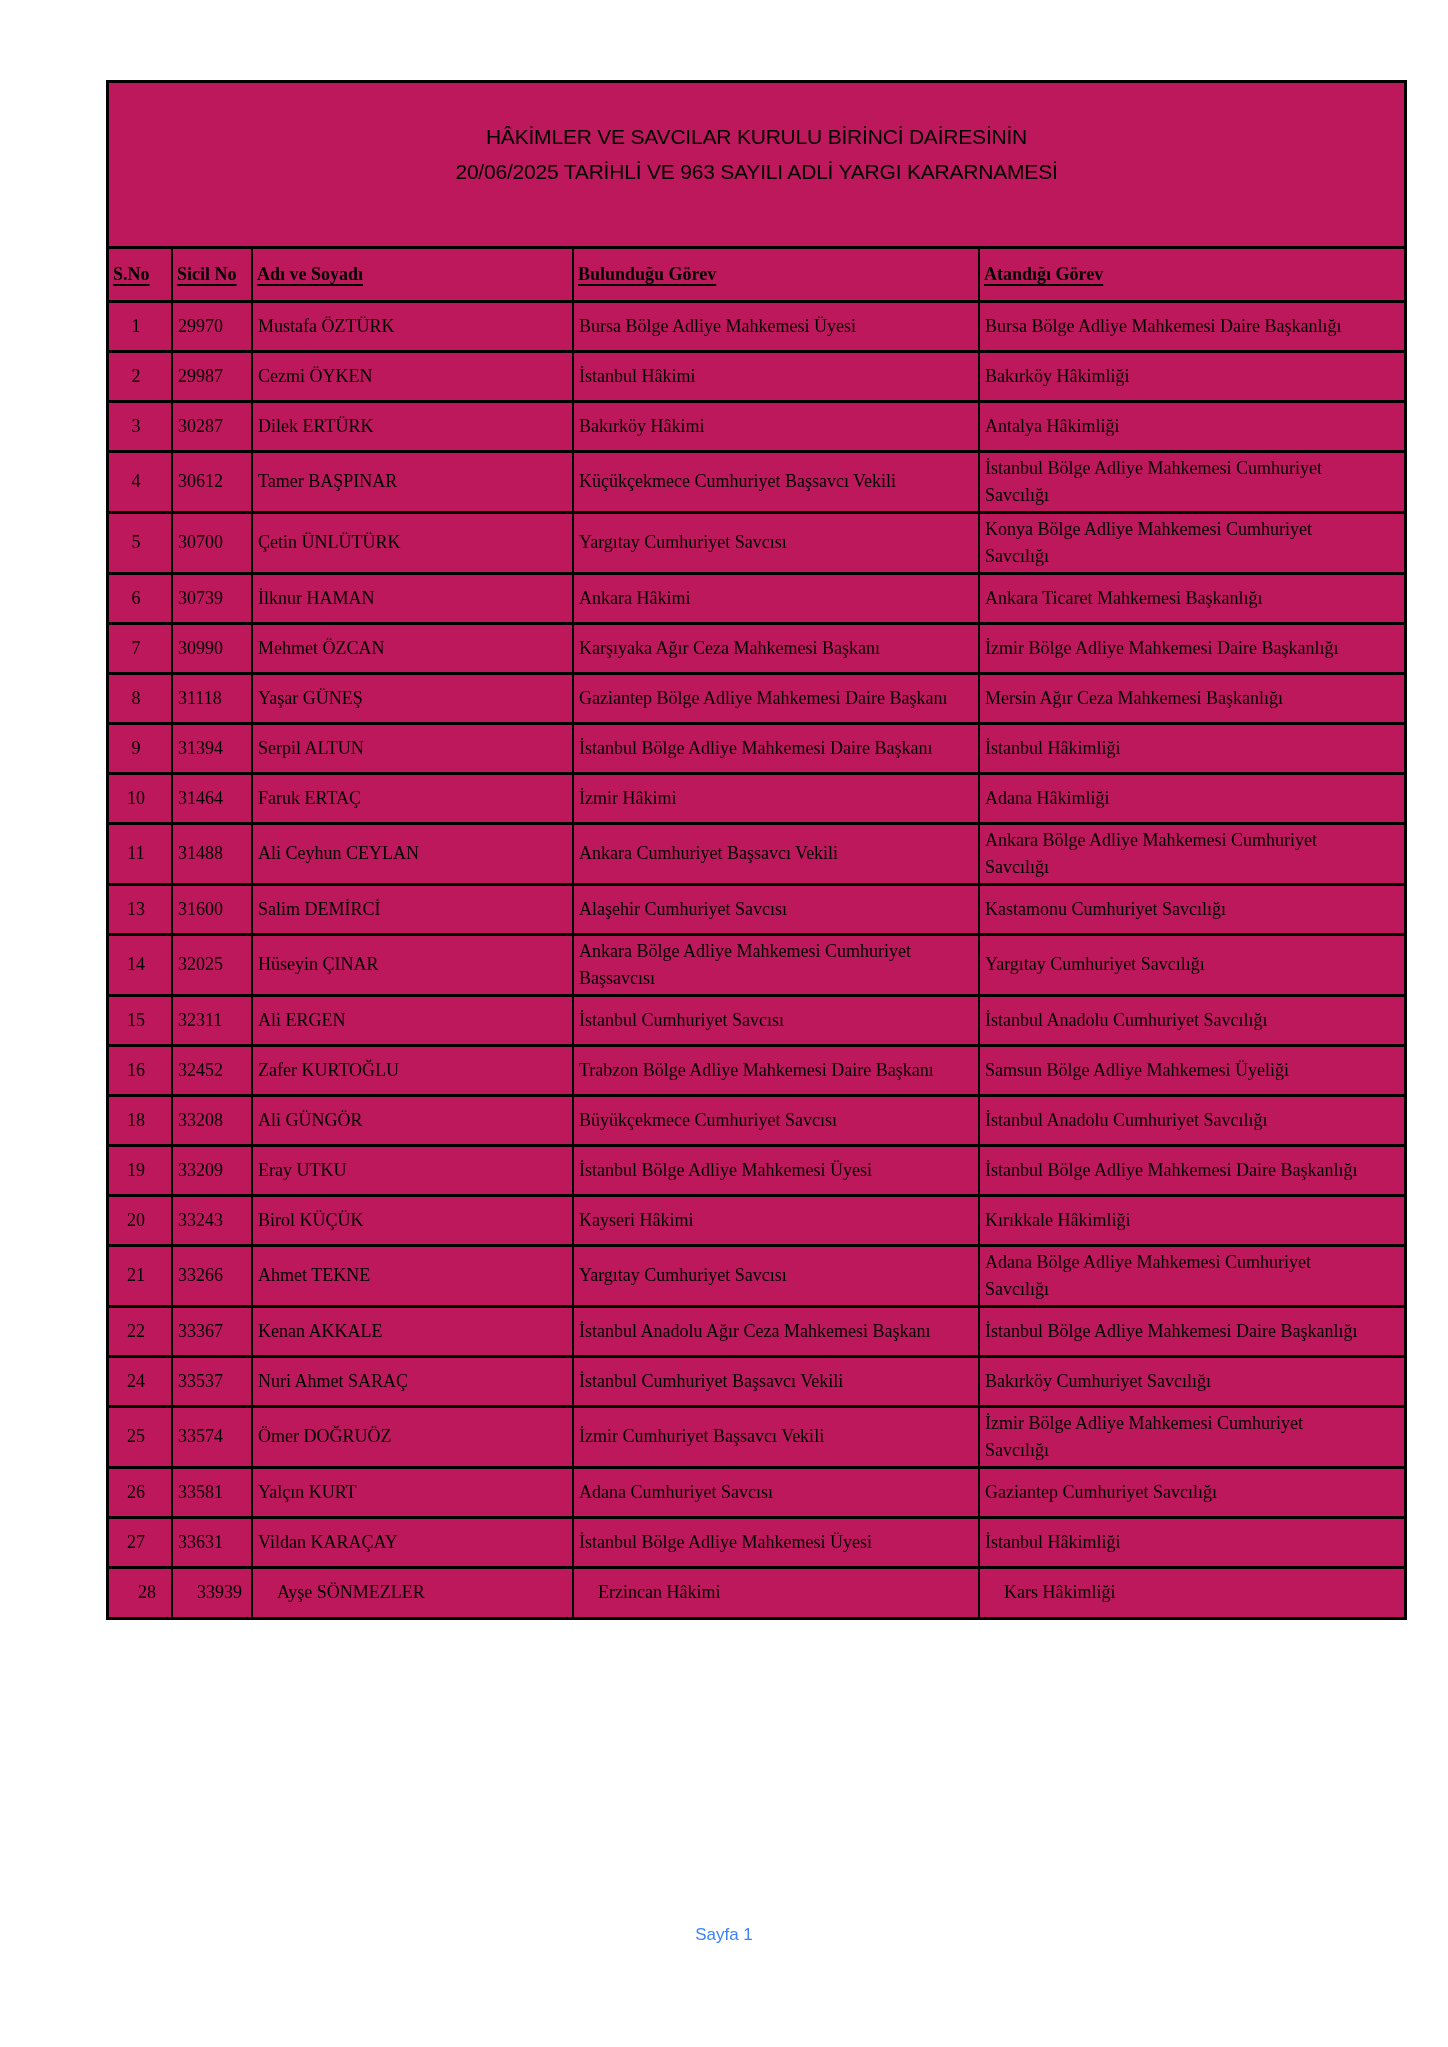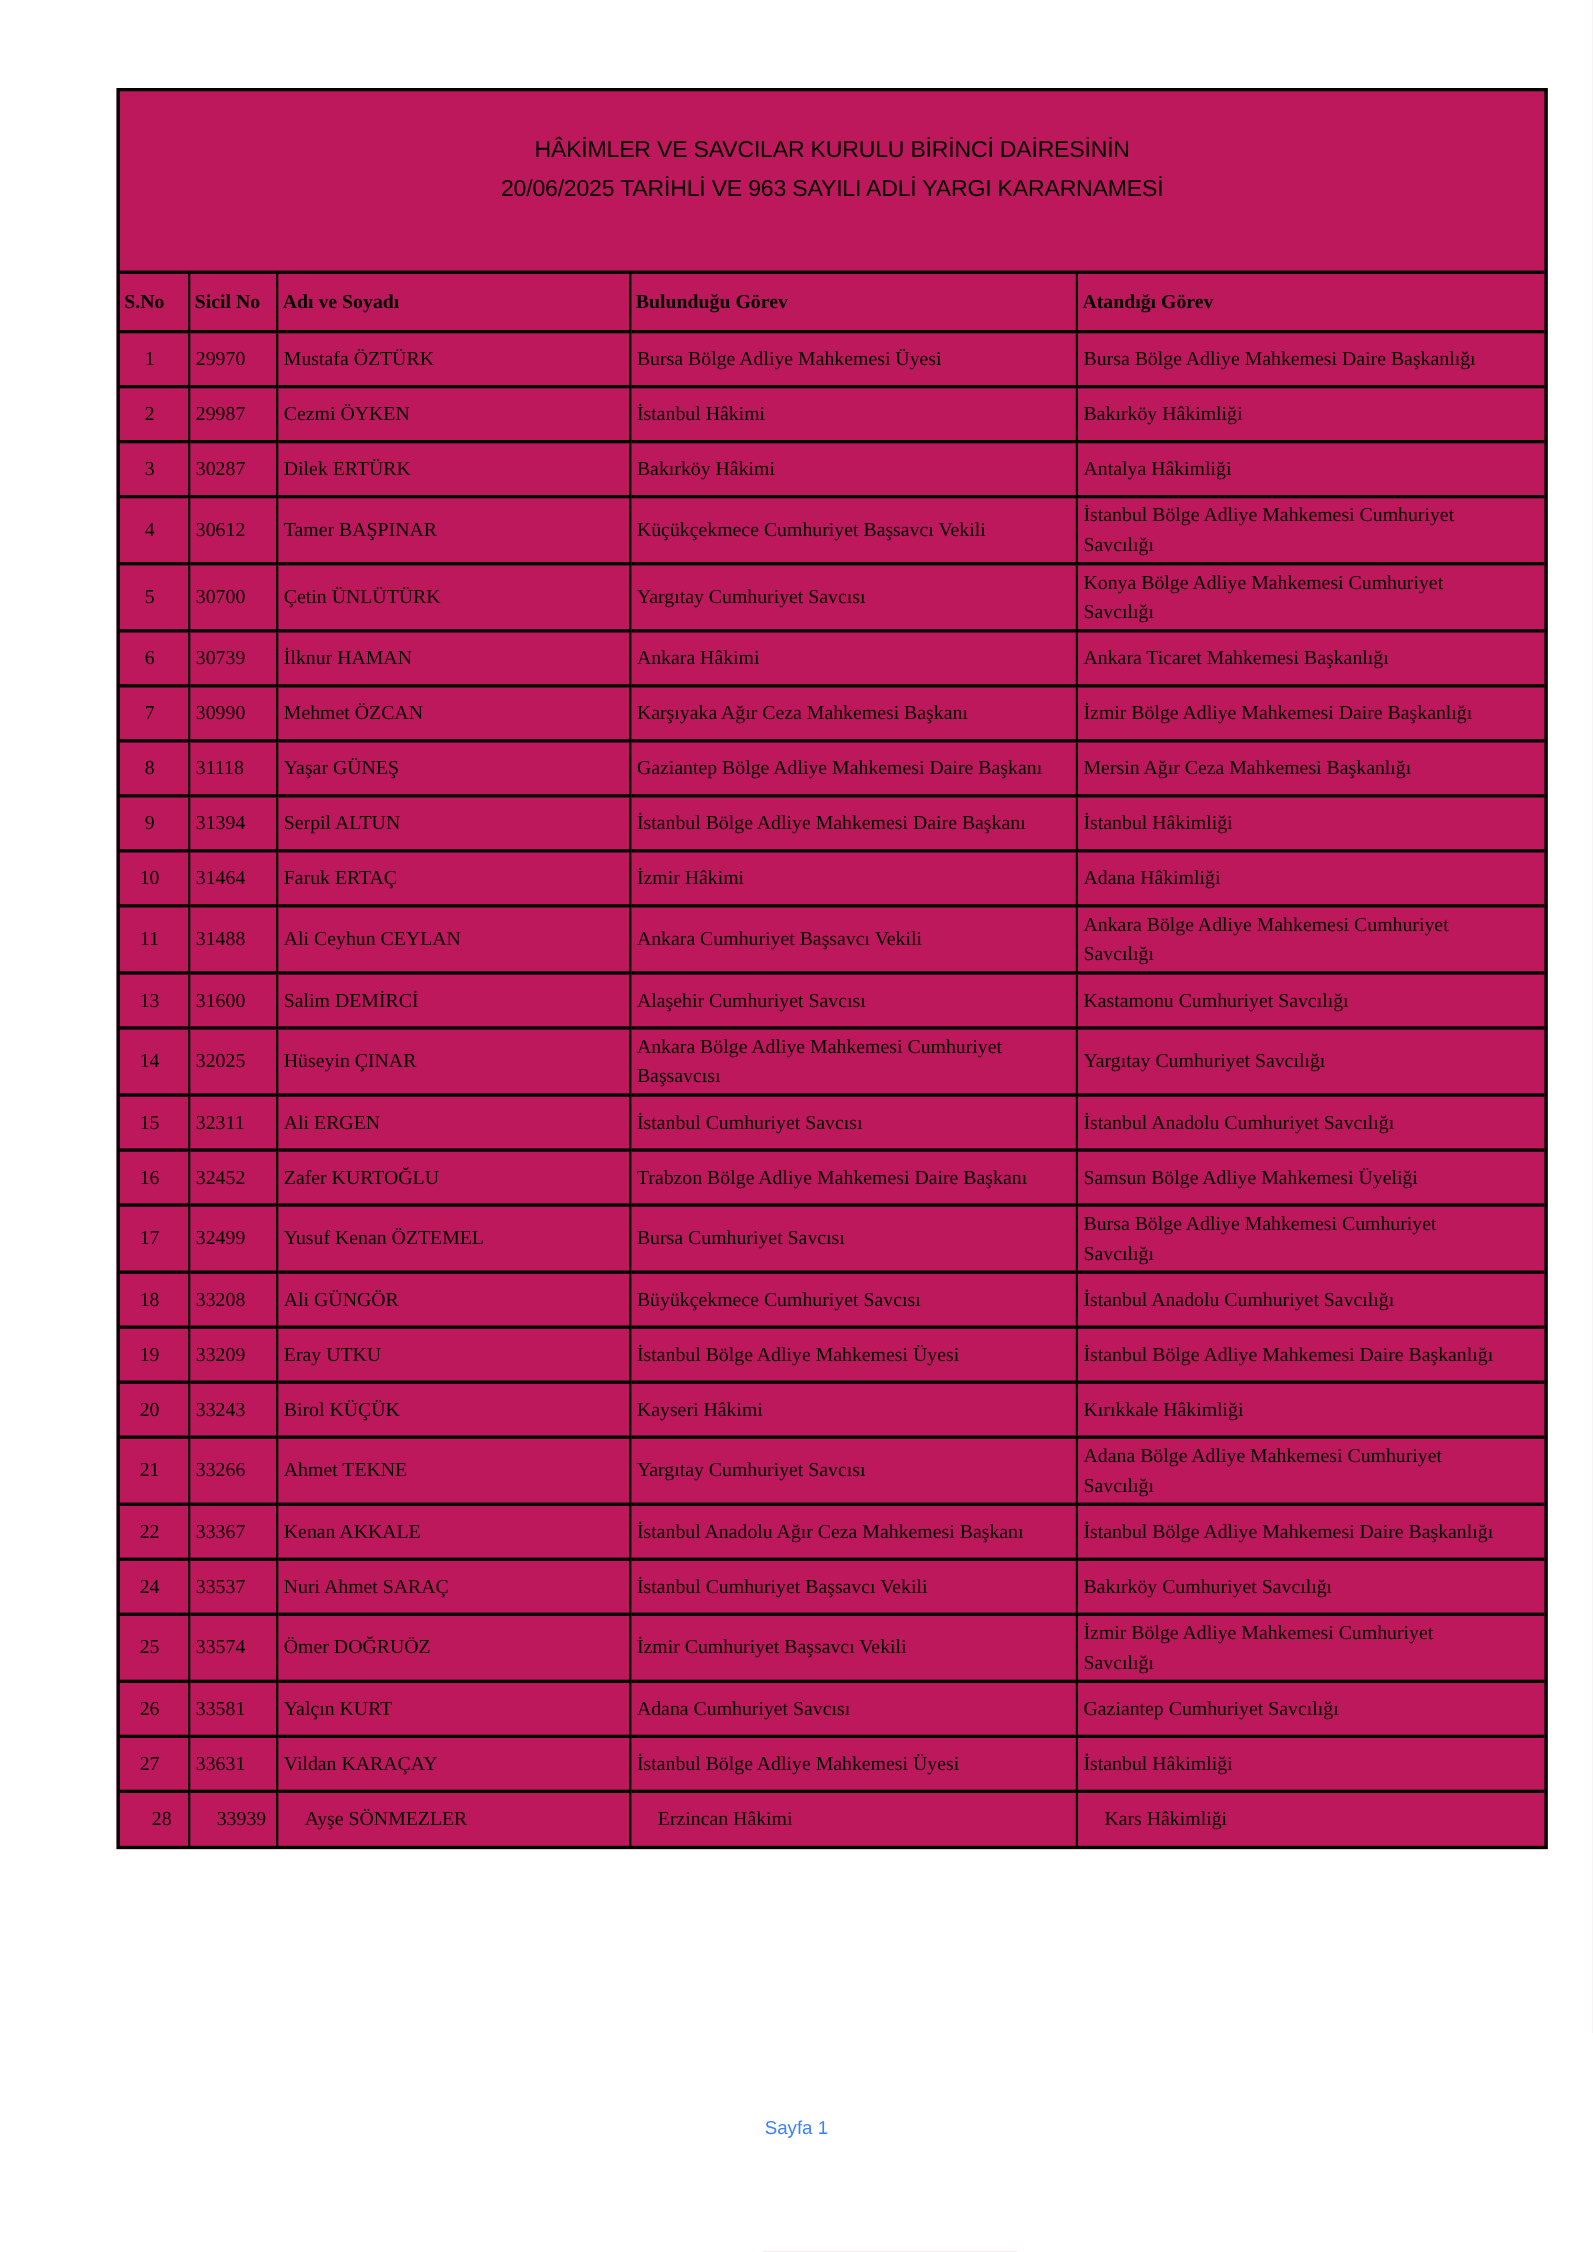--- a/index.html
+++ b/index.html
@@ -64,20 +64,21 @@
   table.decree thead th { border-top: none; }
   table.decree tbody tr:last-child td { border-bottom: none; padding-left: 24px; }
   table.decree thead th {
     height: 52px;
     font-size: 18px;
     font-weight: bold;
     text-align: left;
     padding: 2px 4px 2px 4px;
   }
   table.decree thead th .hdr-underline {
+    text-decoration: underline;
     text-decoration-thickness: 2px;
     text-underline-offset: 4px;
   }
   table.decree tbody td {
     height: 50px;
     font-size: 18px;
     line-height: 27px;
     padding: 2px 6px 2px 5px;
     white-space: pre-line;
   }
@@ -232,28 +233,20 @@
             <td class="cell-assigned-position">İstanbul Anadolu Cumhuriyet Savcılığı</td>
           </tr>
           <tr>
             <td class="cell-sno">16</td>
             <td class="cell-sicil">32452</td>
             <td class="cell-name">Zafer KURTOĞLU</td>
             <td class="cell-current-position">Trabzon Bölge Adliye Mahkemesi Daire Başkanı</td>
             <td class="cell-assigned-position">Samsun Bölge Adliye Mahkemesi Üyeliği</td>
           </tr>
           <tr>
-            <td class="cell-sno">17</td>
-            <td class="cell-sicil">32499</td>
-            <td class="cell-name">Yusuf Kenan ÖZTEMEL</td>
-            <td class="cell-current-position">Bursa Cumhuriyet Savcısı</td>
-            <td class="cell-assigned-position">Bursa Bölge Adliye Mahkemesi Cumhuriyet
-Savcılığı</td>
-          </tr>
-          <tr>
             <td class="cell-sno">18</td>
             <td class="cell-sicil">33208</td>
             <td class="cell-name">Ali GÜNGÖR</td>
             <td class="cell-current-position">Büyükçekmece Cumhuriyet Savcısı</td>
             <td class="cell-assigned-position">İstanbul Anadolu Cumhuriyet Savcılığı</td>
           </tr>
           <tr>
             <td class="cell-sno">19</td>
             <td class="cell-sicil">33209</td>
             <td class="cell-name">Eray UTKU</td>

